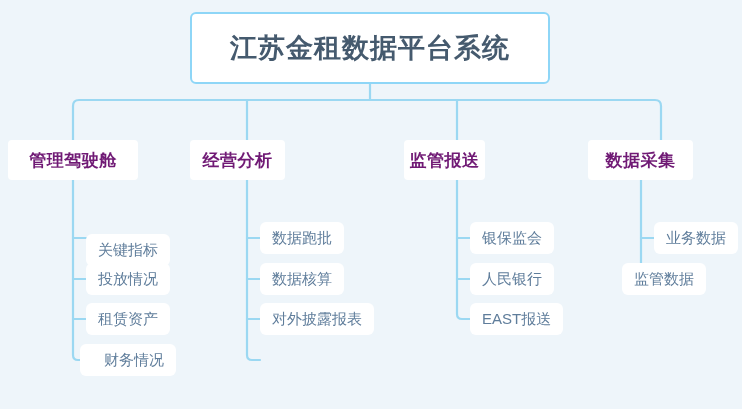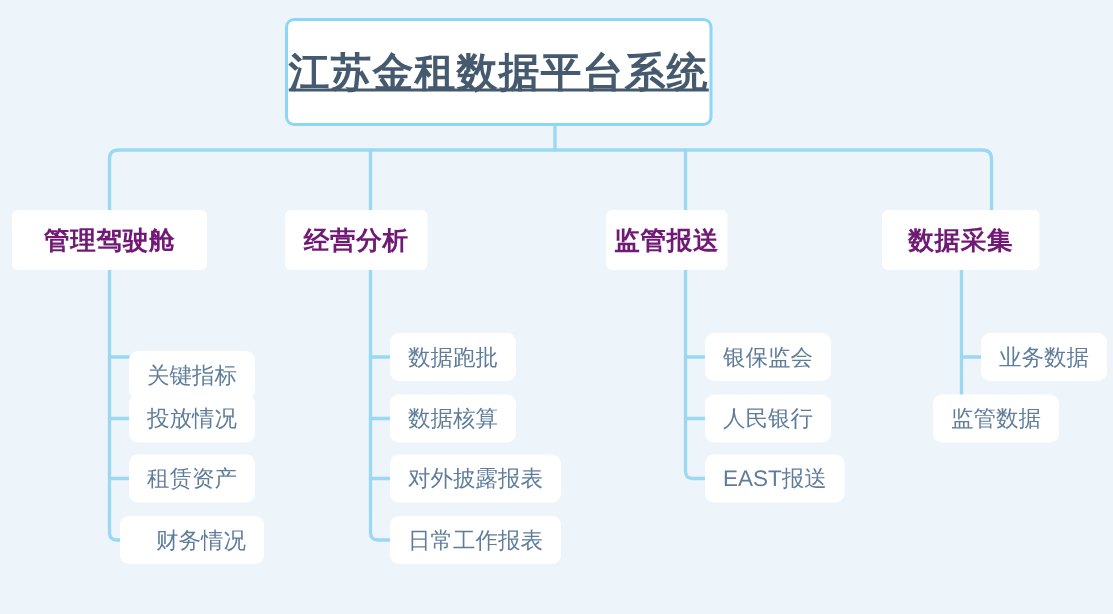--- a/index.html
+++ b/index.html
@@ -31,29 +31,28 @@
     box-sizing: border-box;
     display: flex;
     align-items: center;
     justify-content: center;
     background: #ffffff;
     white-space: nowrap;
   }
   .node-root {
     left: 190px;
     top: 12px;
-    width: 285px;
+    width: 360px;
     height: 72px;
     border: 2px solid #8ed6f7;
     border-radius: 6px;
     font-size: 27px;
     font-weight: bold;
     color: #455a6e;
     letter-spacing: 1px;
-    text-decoration: underline;
   }
   .node-l2 {
     height: 40px;
     border-radius: 4px;
     font-size: 17px;
     font-weight: bold;
     color: #701a75;
     letter-spacing: 0.5px;
   }
   .node-l2-0 { left: 8px;   top: 140px; width: 130px; }
@@ -135,23 +134,20 @@
 
   <div class="node node-leaf" style="left:260px; top:222px;">
     <span>数据跑批</span>
   </div>
   <div class="node node-leaf" style="left:260px; top:263px;">
     <span>数据核算</span>
   </div>
   <div class="node node-leaf" style="left:260px; top:303px;">
     <span>对外披露报表</span>
   </div>
-  <div class="node node-leaf" style="left:260px; top:344px;">
-    <span>日常工作报表</span>
-  </div>
 
   <div class="node node-leaf" style="left:470px; top:222px;">
     <span>银保监会</span>
   </div>
   <div class="node node-leaf" style="left:470px; top:263px;">
     <span>人民银行</span>
   </div>
   <div class="node node-leaf" style="left:470px; top:303px;">
     <span>EAST报送</span>
   </div>

